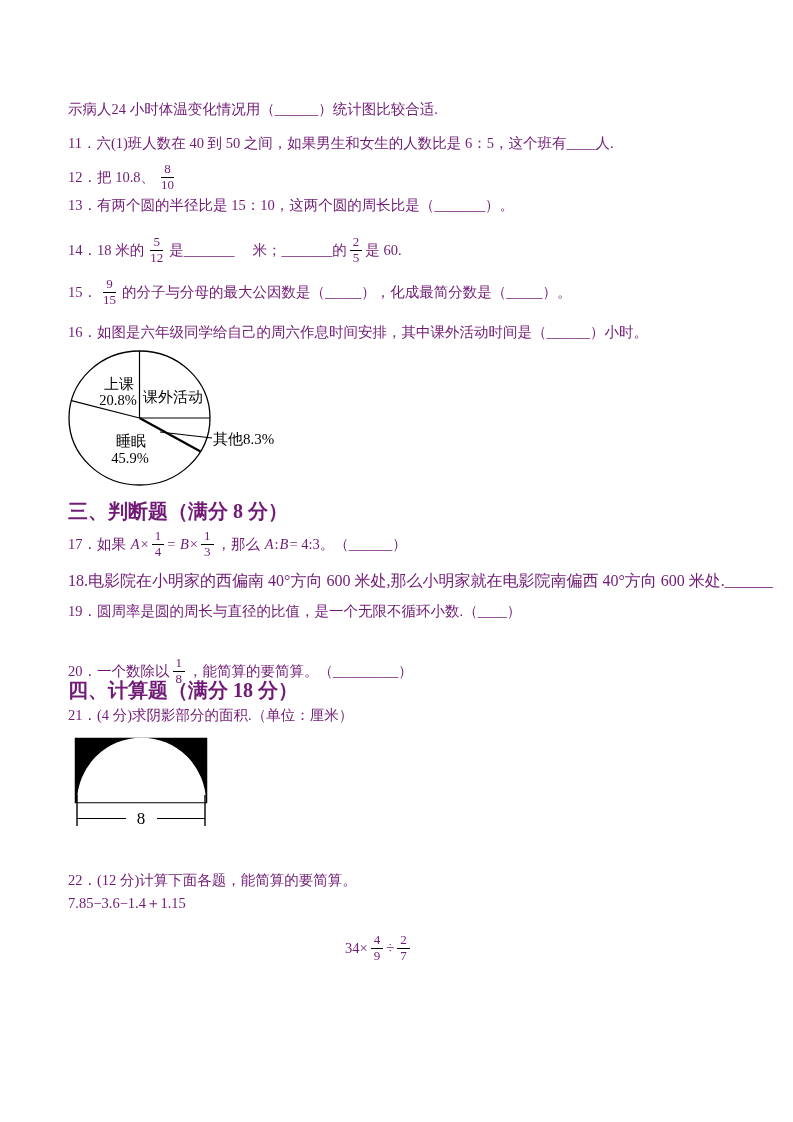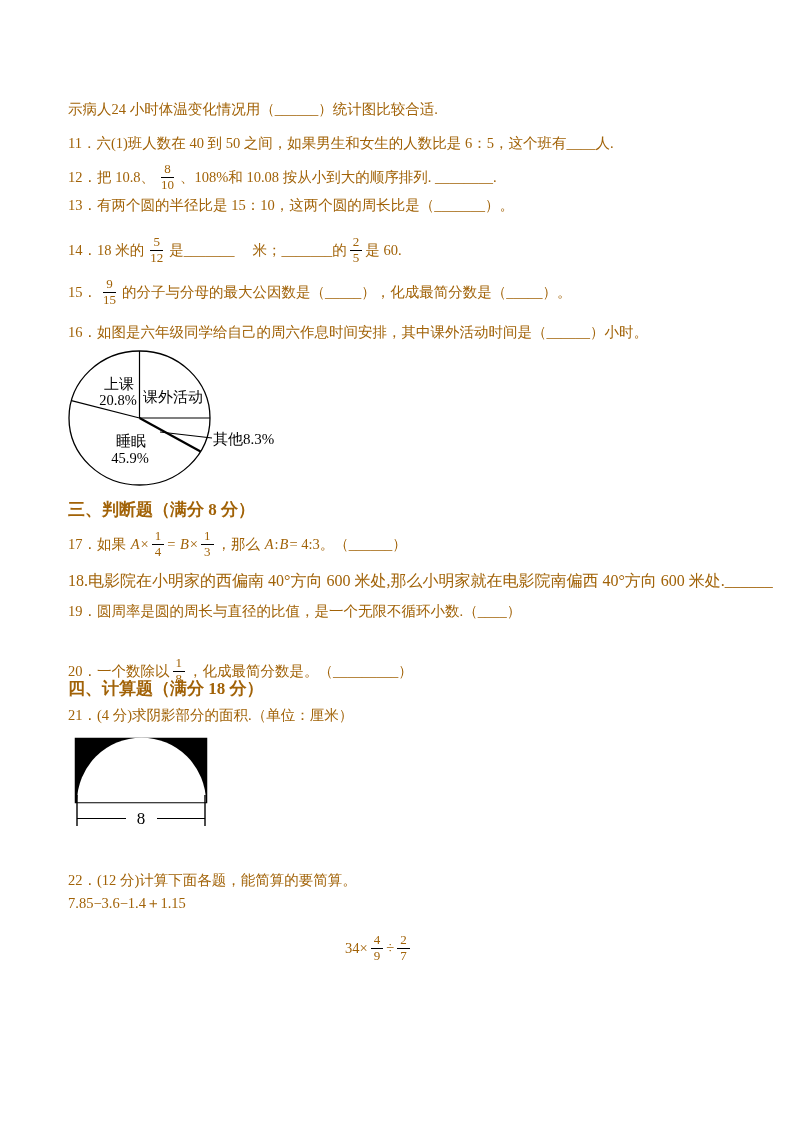--- a/index.html
+++ b/index.html
@@ -12,23 +12,23 @@
     overflow:hidden;
   }
   .line{
     position:absolute;
     left:68px;
     display:flex;
     align-items:center;
     white-space:pre;
     font-size:14.5px;
     line-height:1.25;
-    color:#a16207;
+    color:#701a75;
   }
-  .line.bold{font-weight:bold;font-size:17px;}
+  .line.bold{font-weight:bold;font-size:20px;}
   .frac{
     display:inline-flex;
     flex-direction:column;
     align-items:center;
     font-size:13px;
     line-height:1.1;
     margin:0 3px;
     text-align:center;
   }
   .frac .fn{border-bottom:1px solid #000;padding:0 3px;}
@@ -38,30 +38,30 @@
   svg text{font-family:"Liberation Serif","DejaVu Serif",serif;fill:#000;}
 </style>
 </head>
 <body>
 
 <div id="page">
 
   <div id="lines">
       <div class="line" style="top: 100px;"><span>示病人24 小时体温变化情况用（______）统计图比较合适.</span></div>
       <div class="line" style="top: 134px; align-items: flex-end;"><span>11．六(1)班人数在 40 到 50 之间，如果男生和女生的人数比是 6：5，这个班有____人.</span></div>
-      <div class="line" style="top: 160px; height: 34px;"><span>12．把 10.8、</span><span class="frac"><span class="fn">8</span><span class="fd">10</span></span><span>、108%和 10.08 按从小到大的顺序排列. ________.</span></div>
+      <div class="line" style="top: 160px; height: 34px;"><span>12．把 10.8、</span><span class="frac"><span class="fn">8</span><span class="fd">10</span></span></div>
       <div class="line" style="top: 196px;"><span>13．有两个圆的半径比是 15：10，这两个圆的周长比是（_______）。</span></div>
       <div class="line" style="top: 234px; height: 32px;"><span>14．18 米的</span><span class="frac"><span class="fn">5</span><span class="fd">12</span></span><span>是_______　 米；_______的</span><span class="frac"><span class="fn">2</span><span class="fd">5</span></span><span>是 60.</span></div>
       <div class="line" style="top: 274px; height: 36px;"><span>15．</span><span class="frac"><span class="fn">9</span><span class="fd">15</span></span><span>的分子与分母的最大公因数是（_____），化成最简分数是（_____）。</span></div>
       <div class="line" style="top: 323px; justify-content: center;"><span>16．如图是六年级同学给自己的周六作息时间安排，其中课外活动时间是（______）小时。</span></div>
       <div class="line bold" style="top: 499px;"><span>三、判断题（满分 8 分）</span></div>
       <div class="line" style="top: 520px; height: 48px;"><span>17．如果 </span><span class="var">A</span><span>×</span><span class="frac"><span class="fn">1</span><span class="fd">4</span></span><span>= </span><span class="var">B</span><span>×</span><span class="frac"><span class="fn">1</span><span class="fd">3</span></span><span>，那么 </span><span class="var">A</span><span>:</span><span class="var">B</span><span>= 4:3。（______）</span></div>
       <div class="line" style="top: 571px; font-size: 16px;"><span>18.电影院在小明家的西偏南 40°方向 600 米处,那么小明家就在电影院南偏西 40°方向 600 米处.______</span></div>
       <div class="line" style="top: 602px;"><span>19．圆周率是圆的周长与直径的比值，是一个无限不循环小数.（____）</span></div>
-      <div class="line" style="top: 652px; height: 38px;"><span>20．一个数除以</span><span class="frac"><span class="fn">1</span><span class="fd">8</span></span><span>，化成最简分数是。（_________）</span></div>
+      <div class="line" style="top: 652px; height: 38px;"><span>20．一个数除以</span><span class="frac"><span class="fn">1</span><span class="fd">8</span></span><span>，能简算的要简算。（_________）</span></div>
       <div class="line bold" style="top: 678px;"><span>四、计算题（满分 18 分）</span></div>
       <div class="line" style="top: 706px;"><span>21．(4 分)求阴影部分的面积.（单位：厘米）</span></div>
       <div class="line" style="top: 871px; justify-content: flex-end;"><span>22．(12 分)计算下面各题，能简算的要简算。</span></div>
       <div class="line" style="top: 894px;"><span>7.85−3.6−1.4＋1.15</span></div>
       <div class="line" style="top: 925px; left: 345px; height: 46px;"><span>34×</span><span class="frac"><span class="fn">4</span><span class="fd">9</span></span><span>÷</span><span class="frac"><span class="fn">2</span><span class="fd">7</span></span></div>
     </div>
 
   <svg class="figure" style="left:62px;top:348px;" width="235" height="145" viewBox="0 0 235 145">
     <ellipse cx="77.5" cy="70" rx="70.5" ry="67" fill="none" stroke="#000" stroke-width="1.3"></ellipse>
     <line x1="77.5" y1="3" x2="77.5" y2="70" stroke="#000" stroke-width="1.2"></line>

